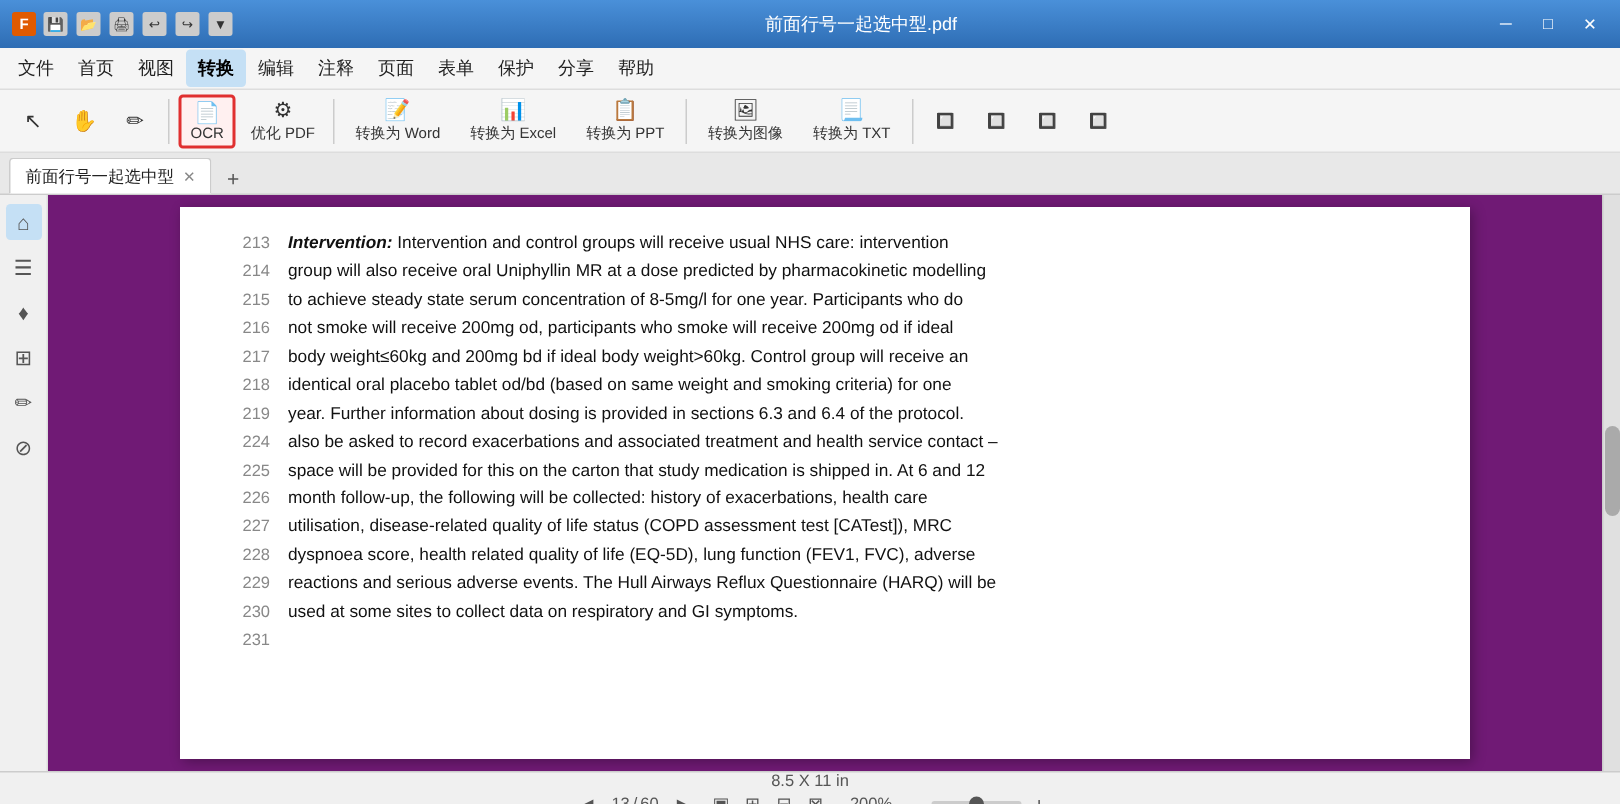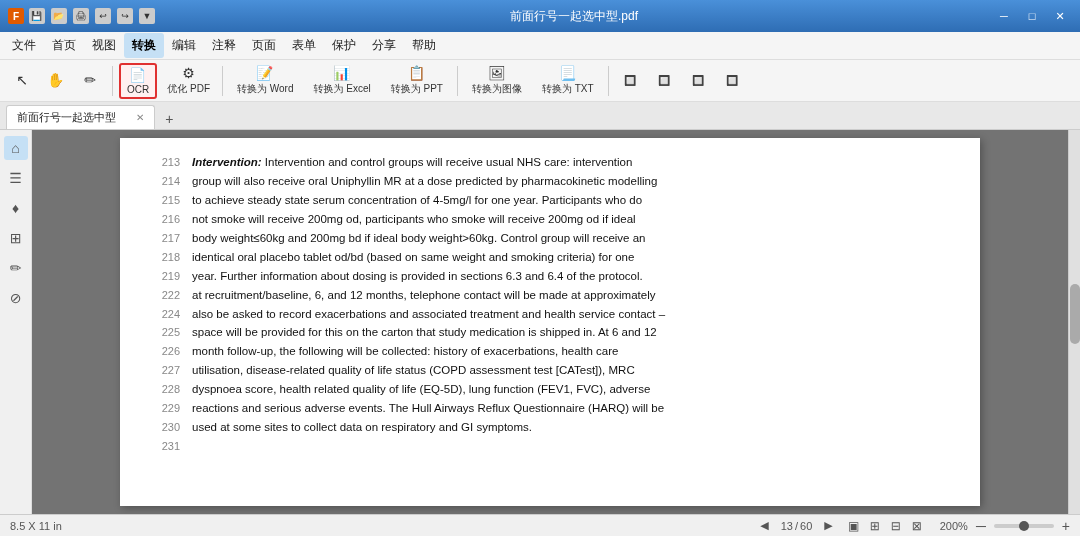--- a/index.html
+++ b/index.html
@@ -152,21 +152,21 @@
       height: 24px;
       background: #f5f5f5;
       border: 1px solid #ccc;
       border-bottom: none;
       padding: 0 10px;
       display: flex;
       align-items: center;
       font-size: 11px;
       border-radius: 3px 3px 0 0;
       cursor: pointer;
-      gap: 20px;
+      gap: 6px;
     }
     .tab.active-tab {
       background: white;
     }
     .tab-close {
       font-size: 10px;
       color: #888;
       cursor: pointer;
     }
     .tab-add {
@@ -199,21 +199,21 @@
       cursor: pointer;
       border-radius: 3px;
       font-size: 14px;
       color: #555;
     }
     .sidebar-icon.active { background: #c5e0f5; }
 
     
     #pdf-area {
       flex: 1;
-      background: #737373;
+      background: #701a75;
       display: flex;
       justify-content: center;
       padding: 8px;
       overflow: hidden;
     }
     #pdf-page {
       background: white;
       width: 860px;
       height: 100%;
       padding: 16px 32px;
@@ -268,20 +268,21 @@
     #status-bar {
       height: 22px;
       background: #f0f0f0;
       border-top: 1px solid #ccc;
       display: flex;
       align-items: center;
       padding: 0 10px;
       justify-content: space-between;
       font-size: 11px;
       color: #555;
+      flex-direction: column;
     }
     #status-bar-right {
       display: flex;
       align-items: center;
       gap: 8px;
     }
     .nav-btn {
       cursor: pointer;
       padding: 0 4px;
       font-size: 11px;
@@ -435,41 +436,37 @@
     <div class="pdf-line">
           <span class="line-num">213</span>
           <span class="line-text"><i><b>Intervention:</b></i> Intervention and control groups will receive usual NHS care: intervention</span>
         </div>
         <div class="pdf-line">
           <span class="line-num">214</span>
           <span class="line-text">group will also receive oral Uniphyllin MR at a dose predicted by pharmacokinetic modelling</span>
         </div>
         <div class="pdf-line">
           <span class="line-num">215</span>
-          <span class="line-text">to achieve steady state serum concentration of 4-5mg/l for one year.  Participants who do</span>
+          <span class="line-text">to achieve steady state serum concentration of 8-5mg/l for one year.  Participants who do</span>
         </div>
         <div class="pdf-line">
           <span class="line-num">216</span>
           <span class="line-text">not smoke will receive 200mg od, participants who smoke will receive 200mg od if ideal</span>
         </div>
         <div class="pdf-line">
           <span class="line-num">217</span>
           <span class="line-text">body weight≤60kg and 200mg bd if ideal body weight&gt;60kg.  Control group will receive an</span>
         </div>
         <div class="pdf-line">
           <span class="line-num">218</span>
           <span class="line-text">identical oral placebo tablet od/bd (based on same weight and smoking criteria) for one</span>
         </div>
         <div class="pdf-line">
           <span class="line-num">219</span>
           <span class="line-text">year.  Further information about dosing is provided in sections 6.3 and 6.4 of the protocol.</span>
-        </div>
-        <div class="pdf-line">
-          <span class="line-num">222</span>
-          <span class="line-text">at recruitment/baseline, 6, and 12 months, telephone contact will be made at approximately</span>
         </div>
         <div class="pdf-line">
           <span class="line-num">224</span>
           <span class="line-text">also be asked to record exacerbations and associated treatment and health service contact –</span>
         </div>
         <div class="pdf-line">
           <span class="line-num">225</span>
           <span class="line-text">space will be provided for this on the carton that study medication is shipped in.  At 6 and 12</span>
         </div>
         <div class="pdf-line">

